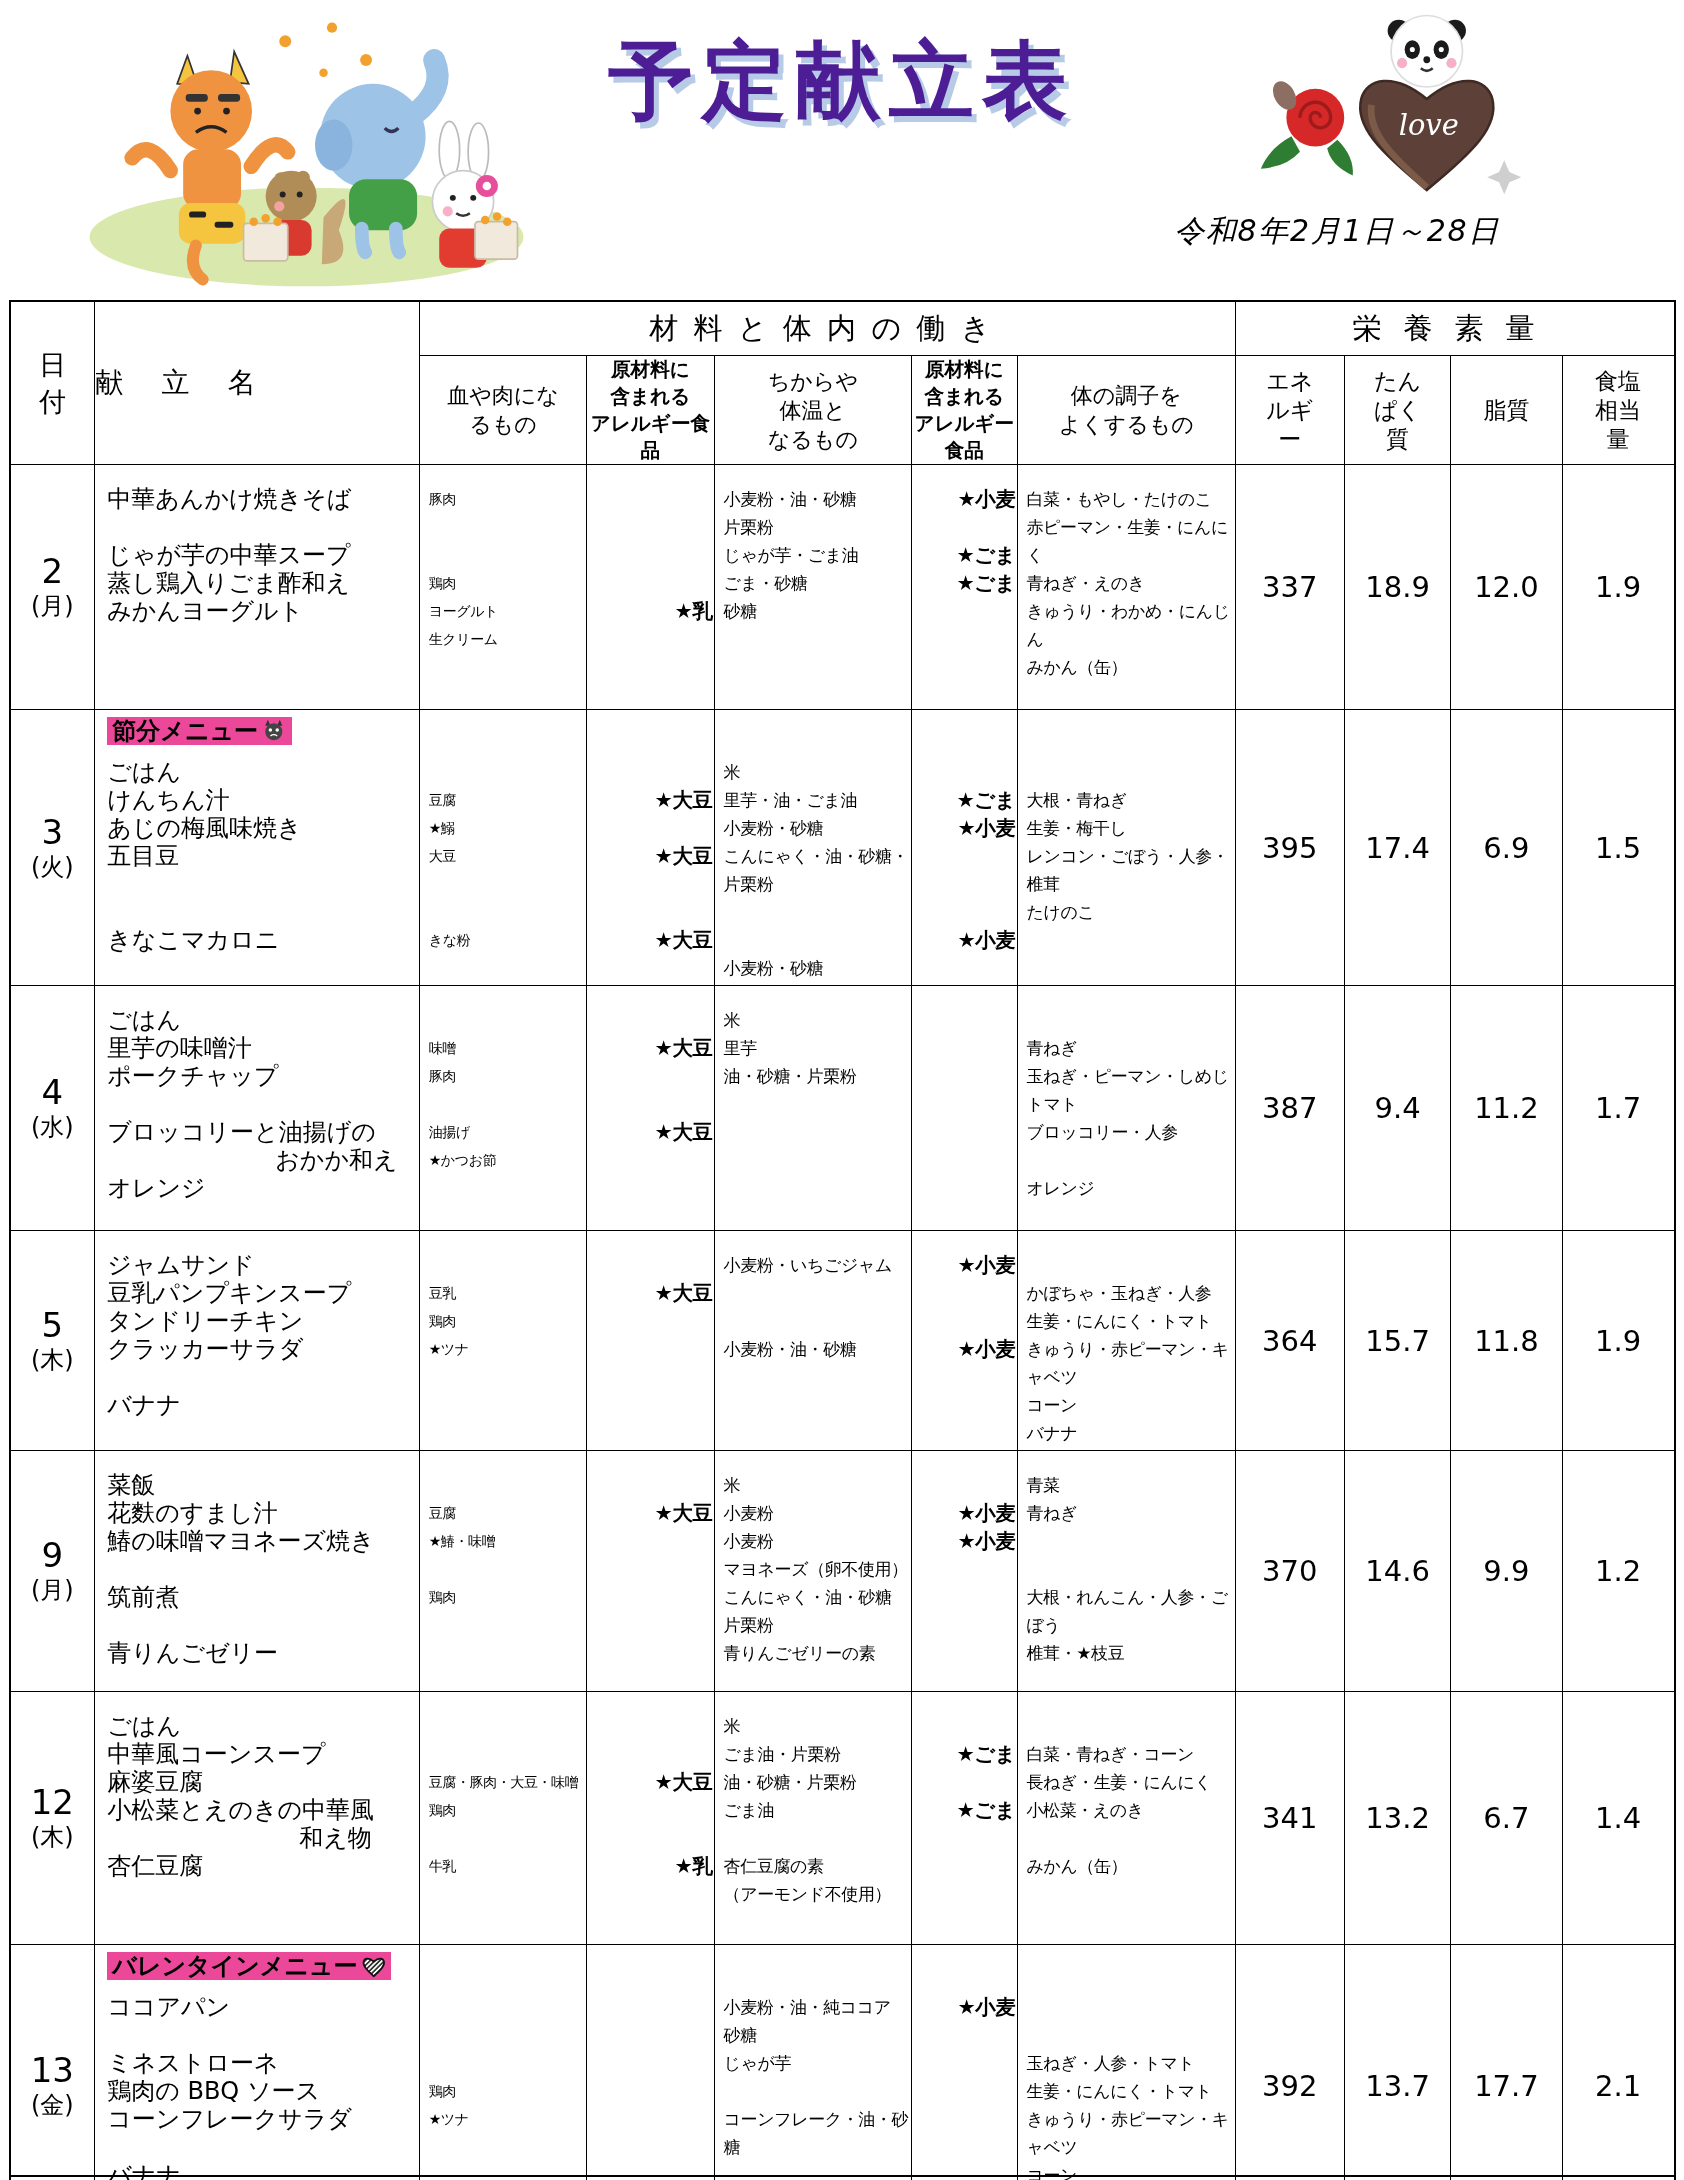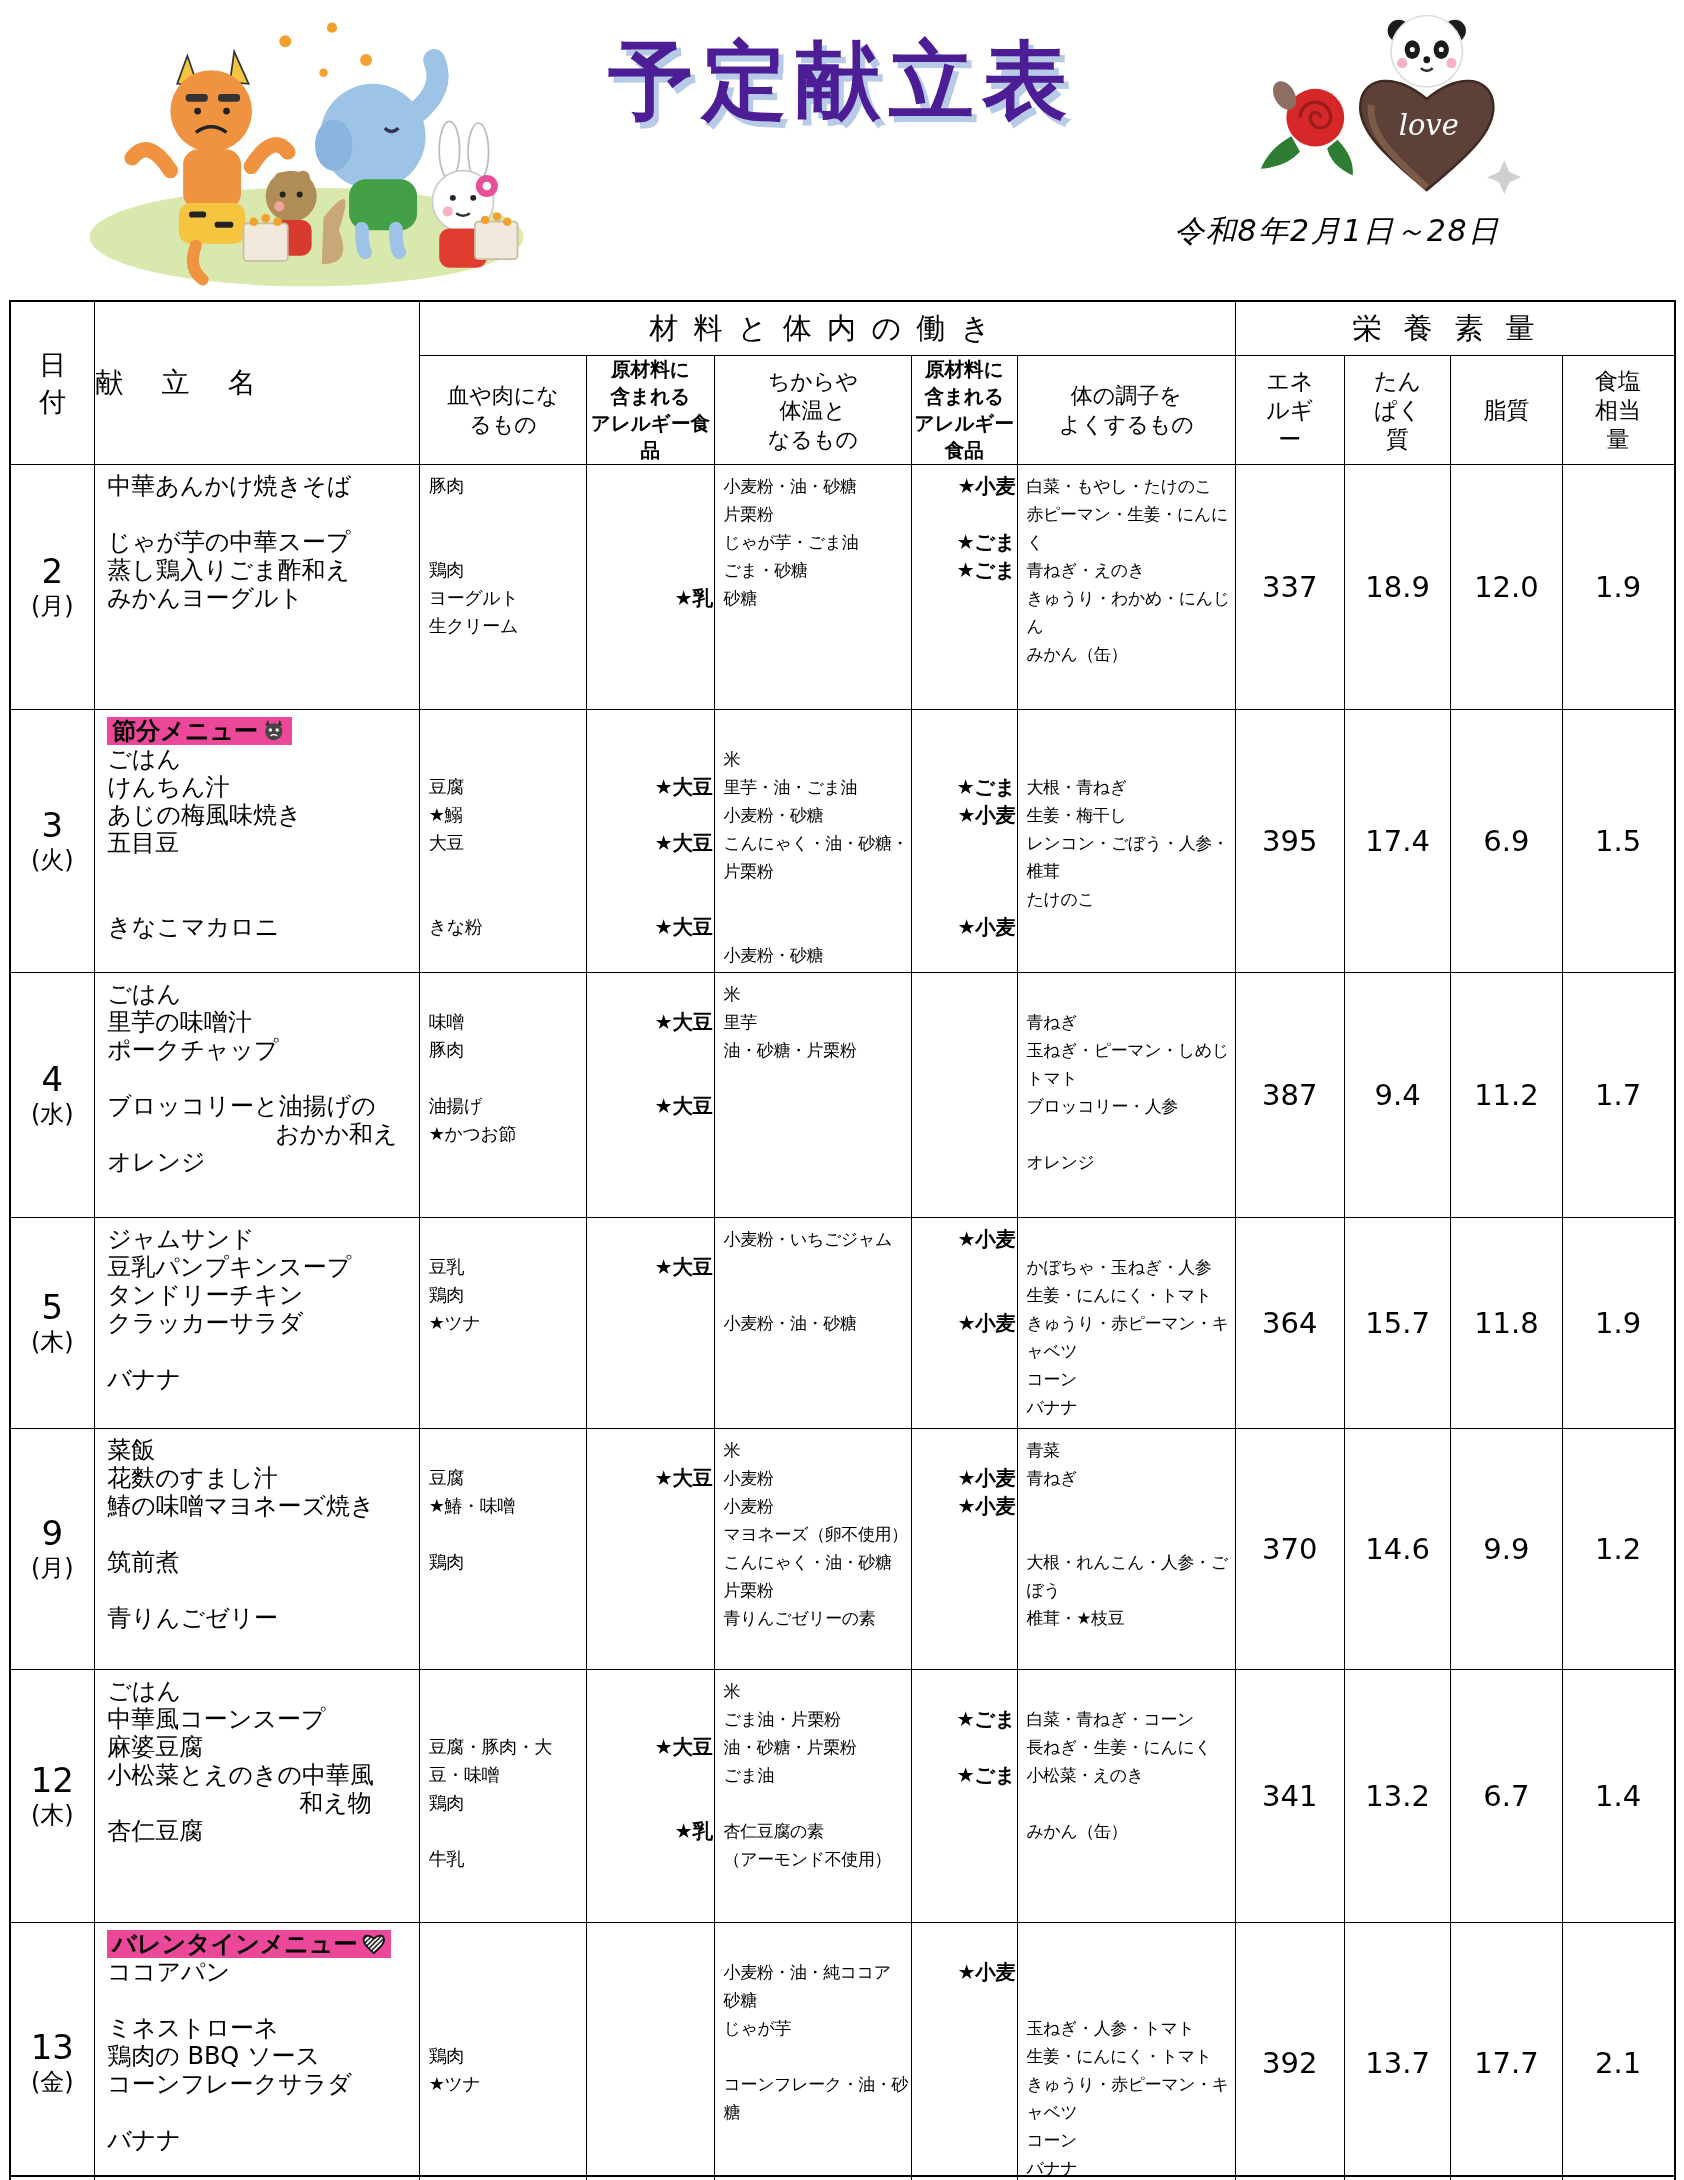--- a/index.html
+++ b/index.html
@@ -25,27 +25,27 @@
   .g-head.nutr{letter-spacing:22px;margin-top:28px;}
   .s-head{font-size:22px;text-align:center;vertical-align:middle;line-height:29px;height:105px;white-space:pre-line;}
   .s-head.allergy-h{font-size:19.6px;font-weight:bold;line-height:27px;}
   .s-head.nutr-h{font-size:23px;}
   .corner-date{font-size:27px;text-align:center;vertical-align:middle;line-height:37px;white-space:pre-line;}
   .corner-menu{font-size:28px;text-align:left;vertical-align:middle;letter-spacing:5.1px;}
 
   .c-date{vertical-align:middle;text-align:center;}
   .c-date .day{font-size:34px;line-height:39px;}
   .c-date .wd{font-size:24px;line-height:31px;}
-  .lines{white-space:pre-line;}
+  .lines{white-space:pre-line;margin-top:13px;}
   .c-menu .lines{font-size:24px;line-height:28px;padding:6.8px 8.5px 3.4px 12px;}
   .menu-hl{display:inline-block;margin:6.8px 0 0 12px;padding:0 5.1px;background:#ec4899;
            font-size:24px;font-weight:bold;line-height:28px;}
   .menu-hl + .lines{padding-top:0;}
   .hl-icon{vertical-align:-3.4px;margin-left:3.4px;}
-  .c-prot .lines{font-size:18px;line-height:28px;padding:6.8px 3.4px 3.4px 8.5px;letter-spacing:-0.4px;}
+  .c-prot .lines{font-size:14px;line-height:28px;padding:6.8px 3.4px 3.4px 8.5px;letter-spacing:-0.4px;}
   .c-al .lines{font-size:20.4px;font-weight:bold;line-height:28px;padding:6.8px 1.7px 3.4px 8.5px;letter-spacing:-0.4px;text-align:right;}
   .c-carb .lines,.c-cond .lines{font-size:17px;line-height:28px;padding:6.8px 1.7px 3.4px 8.5px;letter-spacing:-0.4px;}
   .c-num{vertical-align:middle;text-align:center;font-size:29px;}
 
   .r0{height:245px;} .r1{height:226px;} .r2{height:245px;} .r3{height:211px;}
   .r4{height:241px;} .r5{height:253px;} .r6{height:282px;}
   .bottom-rule{position:absolute;left:8.5px;top:2175px;width:1667px;height:1.7px;background:#000;}
 </style>
 </head>
 <body>

